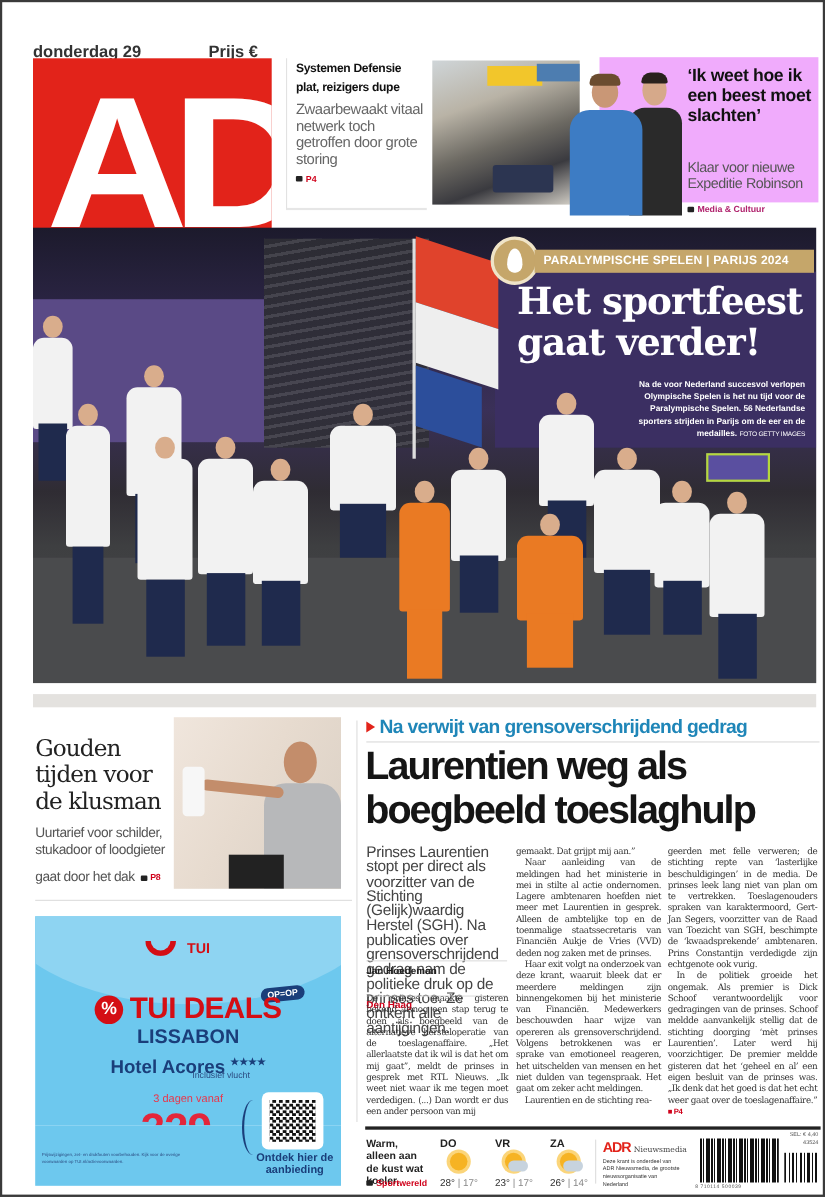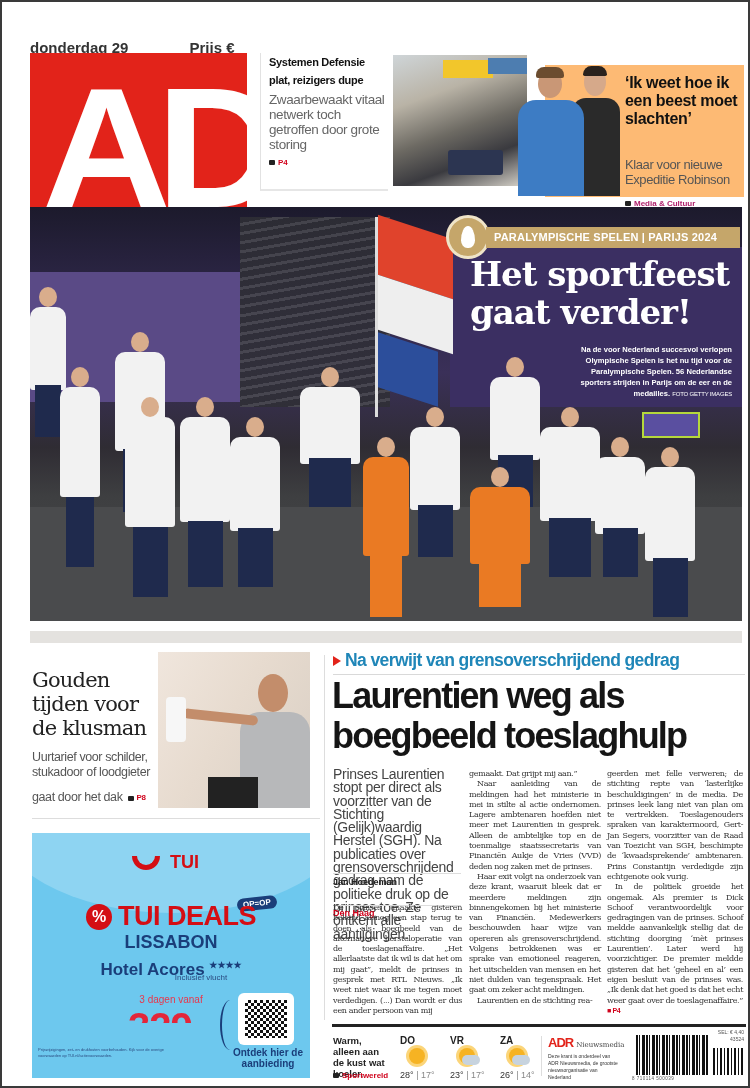--- a/index.html
+++ b/index.html
@@ -17,21 +17,21 @@
   .teaser1 h2 { font-size: 11px; line-height: 18px; font-weight: bold; color: #111; letter-spacing: -0.3px; }
   .teaser1 p { font-size: 13.5px; line-height: 15px; color: #666; margin-top: 3px; letter-spacing: -0.4px; }
   .ref { font-size: 8px; color: #d0021b; font-weight: bold; margin-top: 6px; display: flex; align-items: center; gap: 3px; }
   .ref .sq { width: 6px; height: 5px; background: #222; display: inline-block; border-radius: 1px; }
 
   .photo-airport { position: absolute; left: 393px; top: 55px; width: 134px; height: 131px; background: linear-gradient(160deg,#cfd5d8 0%,#b9b3a6 30%,#6d6a63 55%,#3a3a3f 75%,#d9d5cc 100%); overflow: hidden; }
   .photo-airport .sign { position: absolute; left: 50px; top: 5px; width: 50px; height: 18px; background: #f2c62b; }
   .photo-airport .sign2 { position: absolute; left: 95px; top: 3px; width: 40px; height: 16px; background: #4d7db0; }
   .photo-airport .bag { position: absolute; left: 55px; top: 95px; width: 55px; height: 25px; background: #2c3551; border-radius: 3px; }
 
-  .teaser2 { position: absolute; left: 545px; top: 65px; width: 199px; height: 132px; background: #fdba74; }
+  .teaser2 { position: absolute; left: 545px; top: 52px; width: 199px; height: 132px; background: #f0abfc; }
   .teaser2 h2 { position: absolute; left: 80px; top: 9px; font-size: 16px; line-height: 18px; font-weight: bold; color: #111; letter-spacing: -0.3px; }
   .teaser2 p { position: absolute; left: 80px; top: 92px; font-size: 13px; line-height: 15px; color: #555; letter-spacing: -0.4px; }
   .teaser2 .ref { position: absolute; left: 80px; top: 128px; color: #b0226d; }
   .person-woman { position: absolute; left: 510px; top: 70px; width: 80px; height: 126px; }
   .person-woman .head { position:absolute; left: 28px; top: 0; width: 24px; height: 28px; background: #c99776; border-radius: 50%; }
   .person-woman .cap { position:absolute; left: 26px; top: -3px; width: 28px; height: 11px; background: #6b4c2f; border-radius: 8px 8px 2px 2px; }
   .person-woman .body { position:absolute; left: 8px; top: 30px; width: 66px; height: 96px; background: #3d7cc4; border-radius: 18px 18px 0 0; }
   .person-man { position: absolute; left: 572px; top: 68px; width: 48px; height: 128px; }
   .person-man .head { position:absolute; left: 12px; top: 0; width: 22px; height: 28px; background: #d6a98a; border-radius: 50%; }
   .person-man .hair { position:absolute; left: 11px; top: -2px; width: 24px; height: 10px; background: #2a221d; border-radius: 10px 10px 2px 2px; }
@@ -75,21 +75,21 @@
   .klus-photo .arm { position:absolute; left: 25px; top: 60px; width: 75px; height: 10px; background: #c38d6b; border-radius: 5px; transform: rotate(6deg); }
   .klus-photo .brush { position:absolute; left: 8px; top: 45px; width: 20px; height: 45px; background: #f7f7f7; border-radius: 4px; }
   .klus-photo .bucket { position:absolute; left: 50px; top: 125px; width: 50px; height: 31px; background: #222; }
   .klus-divider { position: absolute; left: 32px; top: 818px; width: 288px; height: 1px; background: #ddd; }
 
   
   .ad { position: absolute; left: 32px; top: 833px; width: 278px; height: 190px; background: #6dc8ee; overflow: hidden; text-align: center; }
   .ad .arc { position: absolute; left: -40px; top: -120px; width: 360px; height: 200px; border-radius: 50%; background: #8ed4f2; }
   .ad .tui-logo { position: absolute; left: 100px; top: 14px; font-weight: bold; color: #d40e14; font-size: 24px; }
   .ad .tui-logo .smile { display:inline-block; width: 28px; height: 14px; border: 5px solid #d40e14; border-top: none; border-radius: 0 0 16px 16px; margin-right: 10px; vertical-align: middle; }
-  .ad .tui-logo .word { font-size: 18px; vertical-align: middle; }
+  .ad .tui-logo .word { font-size: 13px; vertical-align: middle; }
   .ad .opop { position: absolute; left: 205px; top: 64px; background: #1a3e7a; color: #fff; font-size: 8px; font-weight: bold; padding: 2px 6px; border-radius: 8px; transform: rotate(-6deg); }
   .ad .deals { position: absolute; left: 0; width: 100%; top: 68px; font-size: 27px; font-weight: bold; color: #d40e14; letter-spacing: -0.5px; }
   .ad .pct { display: inline-block; width: 26px; height: 26px; border-radius: 50%; background: #d40e14; color: #fff; font-size: 16px; line-height: 26px; margin-right: 6px; vertical-align: 3px; }
   .ad .city { position: absolute; left: 0; width: 100%; top: 99px; font-size: 18px; font-weight: bold; color: #1a3e7a; }
   .ad .hotel { position: absolute; left: 0; width: 100%; top: 127px; font-size: 17px; font-weight: bold; color: #1a3e7a; }
   .ad .hotel .stars { font-size: 9px; vertical-align: 7px; }
   .ad .incl { position: absolute; left: 0; width: 100%; top: 140px; font-size: 8px; color: #2b4b80; margin-left: 30px; }
   .ad .dagen { position: absolute; left: 0; width: 100%; top: 161px; font-size: 10px; color: #e8374b; }
   .ad .price { position: absolute; left: 0; width: 100%; top: 172px; font-size: 40px; font-weight: bold; color: #e3263a; letter-spacing: -1px; }
   .ad-lower { position: absolute; left: 32px; top: 1023px; width: 278px; height: 55px; background: #6dc8ee; }

